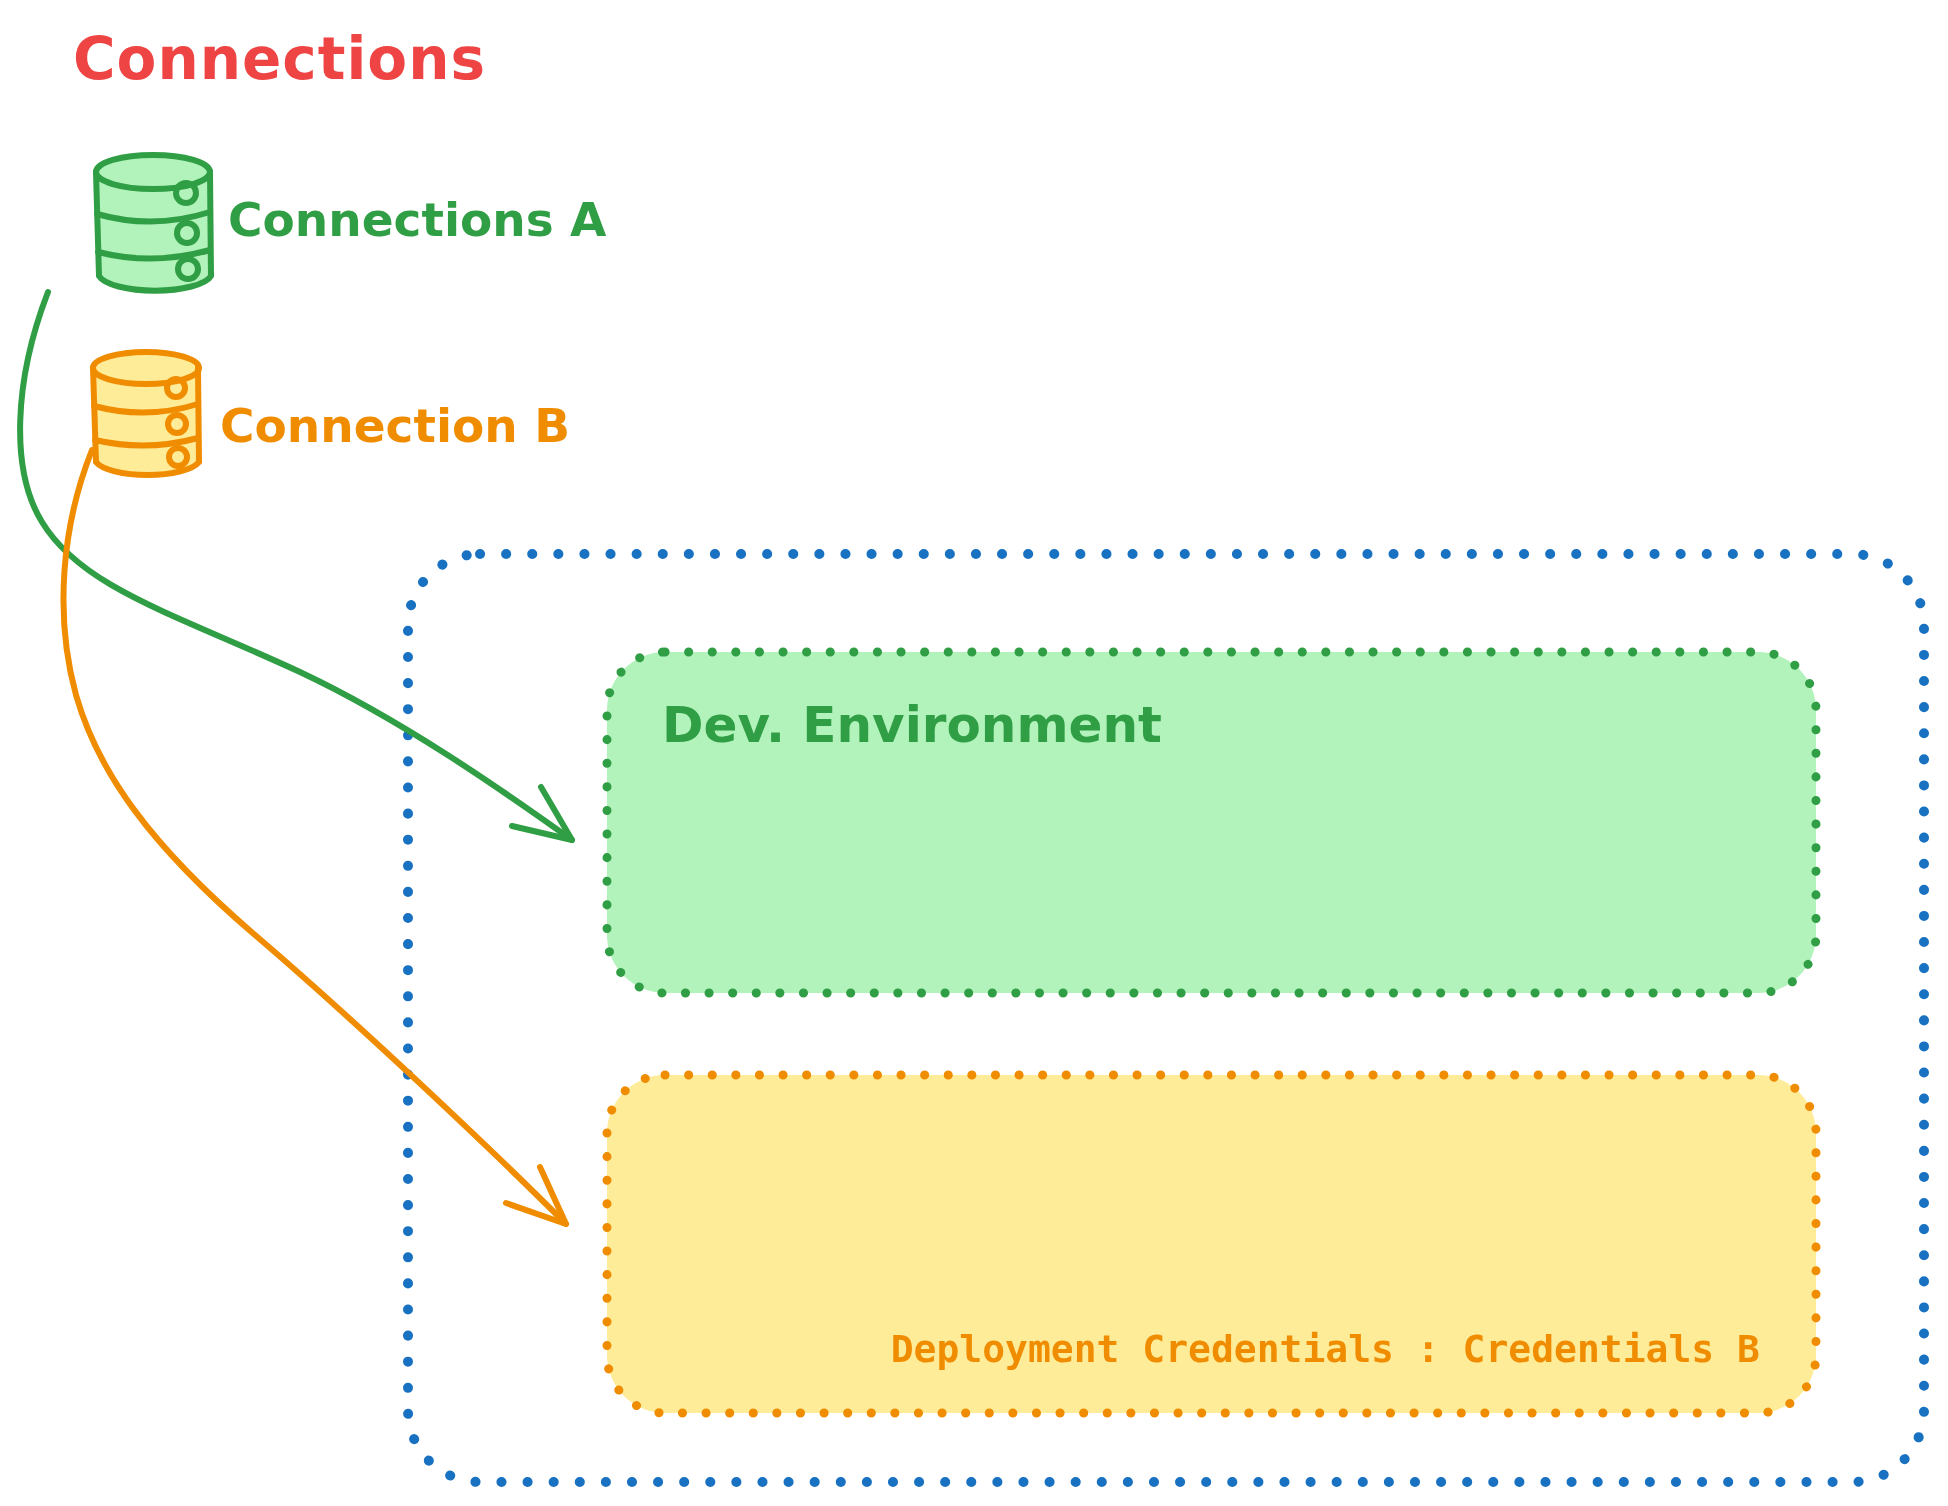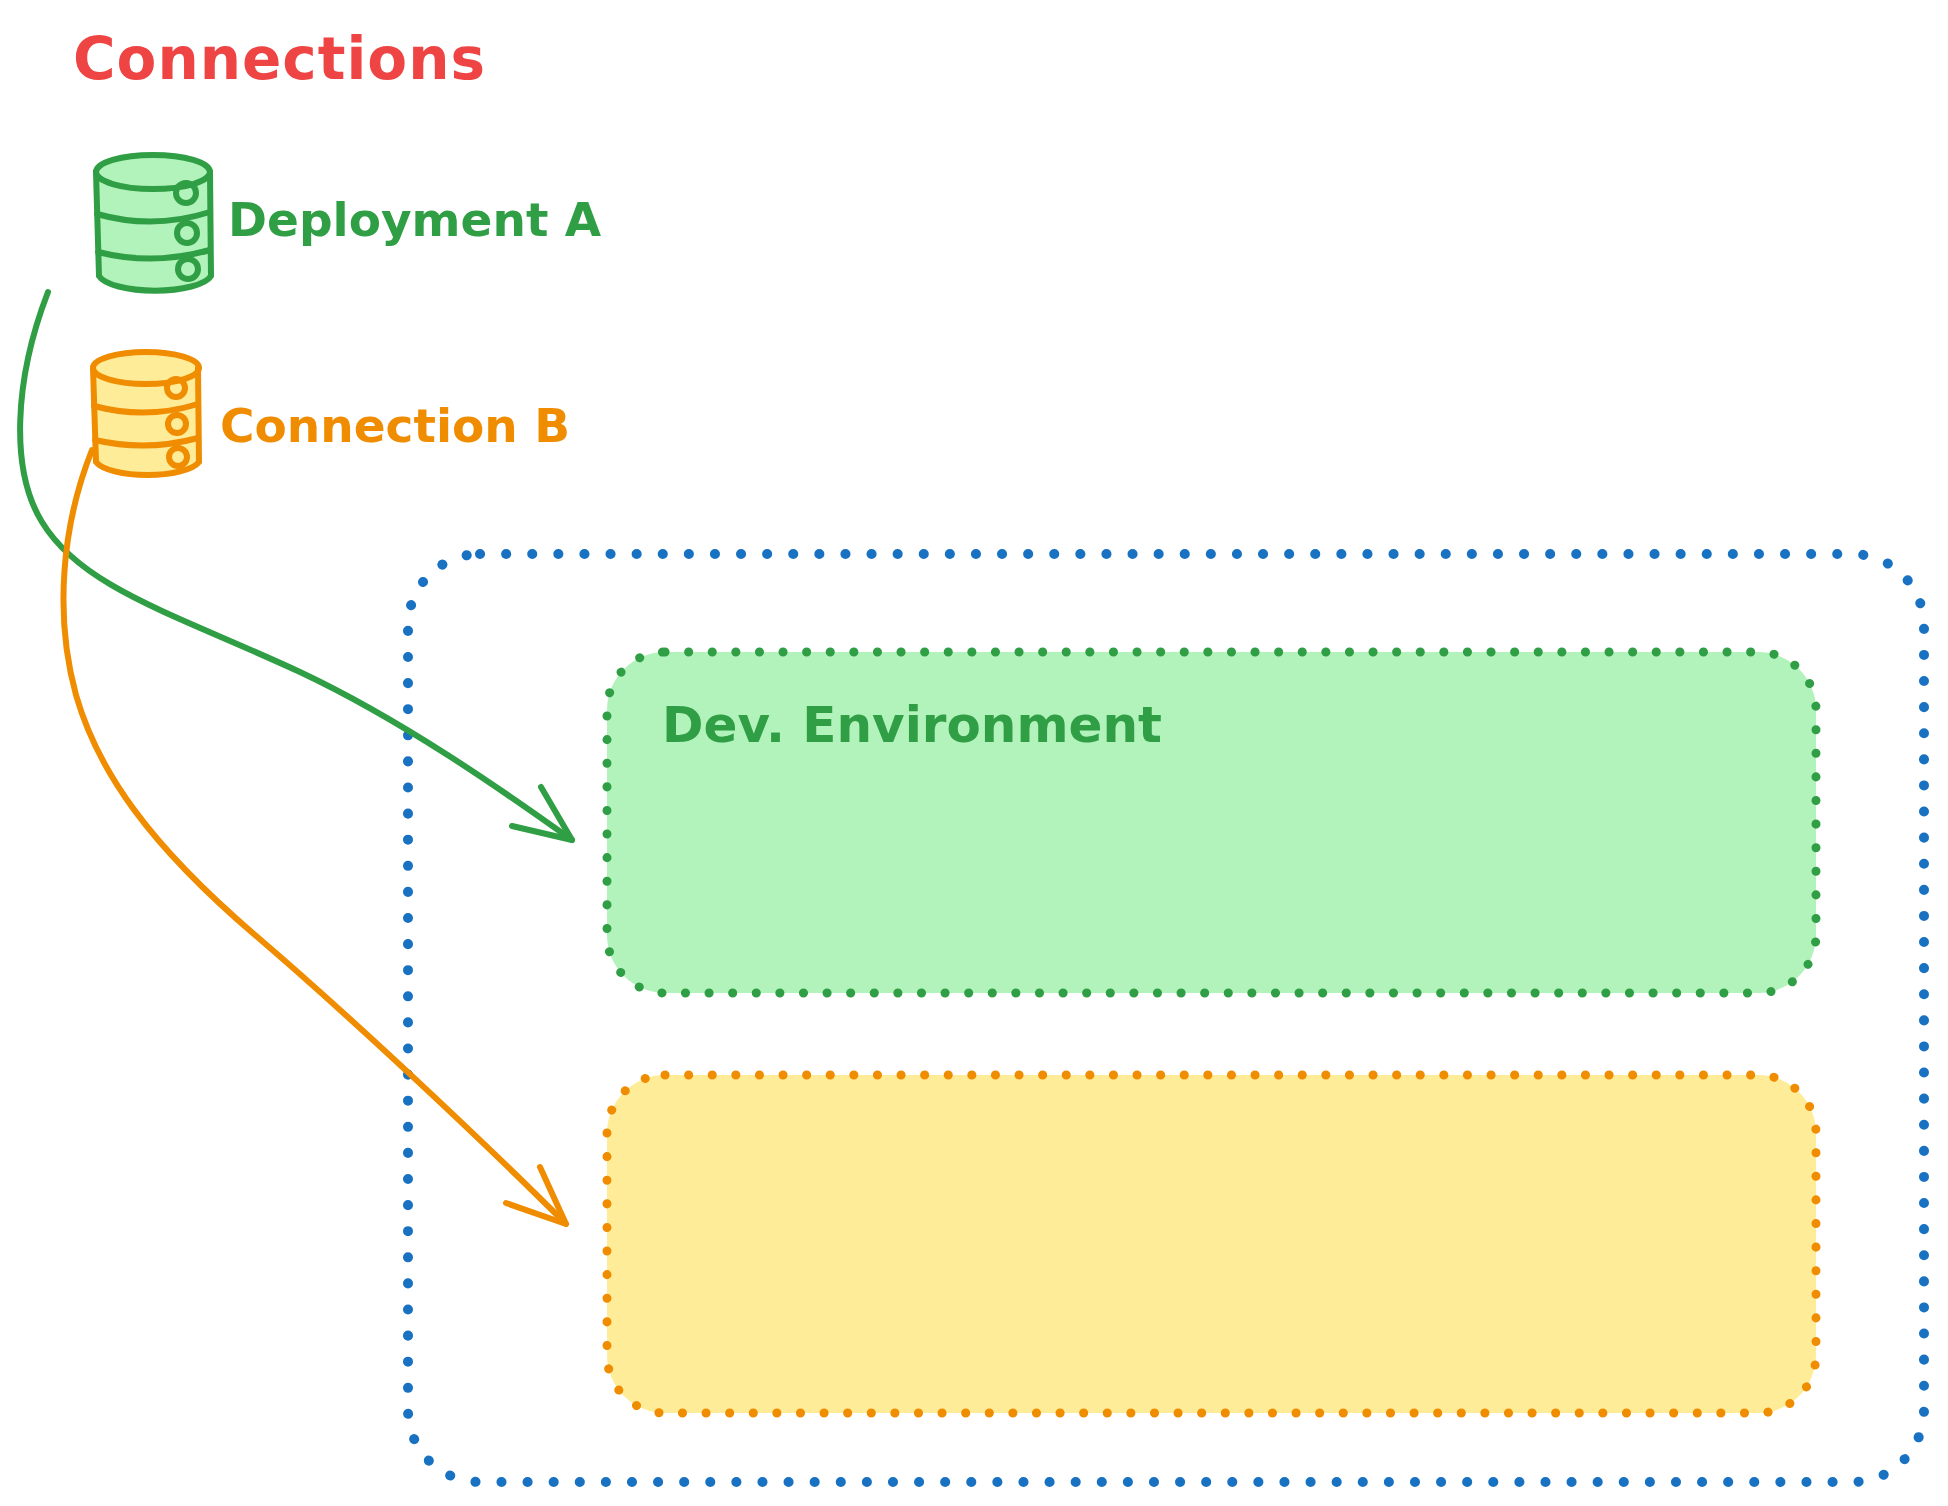--- a/index.html
+++ b/index.html
@@ -66,22 +66,23 @@
     </g>
 
     <g stroke="#f08c00" stroke-width="6" stroke-linecap="round" stroke-linejoin="round" fill="none">
       <path d="M 92 450 C 62 525, 54 615, 76 695 C 98 772, 150 845, 255 935 C 352 1018, 484 1142, 566 1224"></path>
       <polyline points="506,1203 566,1224 540,1167"></polyline>
     </g>
   </svg>
 
   <div class="label hand page-title">Connections</div>
 
-  <div class="label hand conn-a-label">Deployment A</div>
+  <div class="label hand conn-a-label">Connections A</div>
 
   <div class="label hand conn-b-label">Connection B</div>
 
 
   <div class="label hand dev-title">Dev. Environment</div>
 
 
 
+  <div class="label mono prod-creds">Deployment Credentials : Credentials B</div>
 </div>
 
 </body></html>

